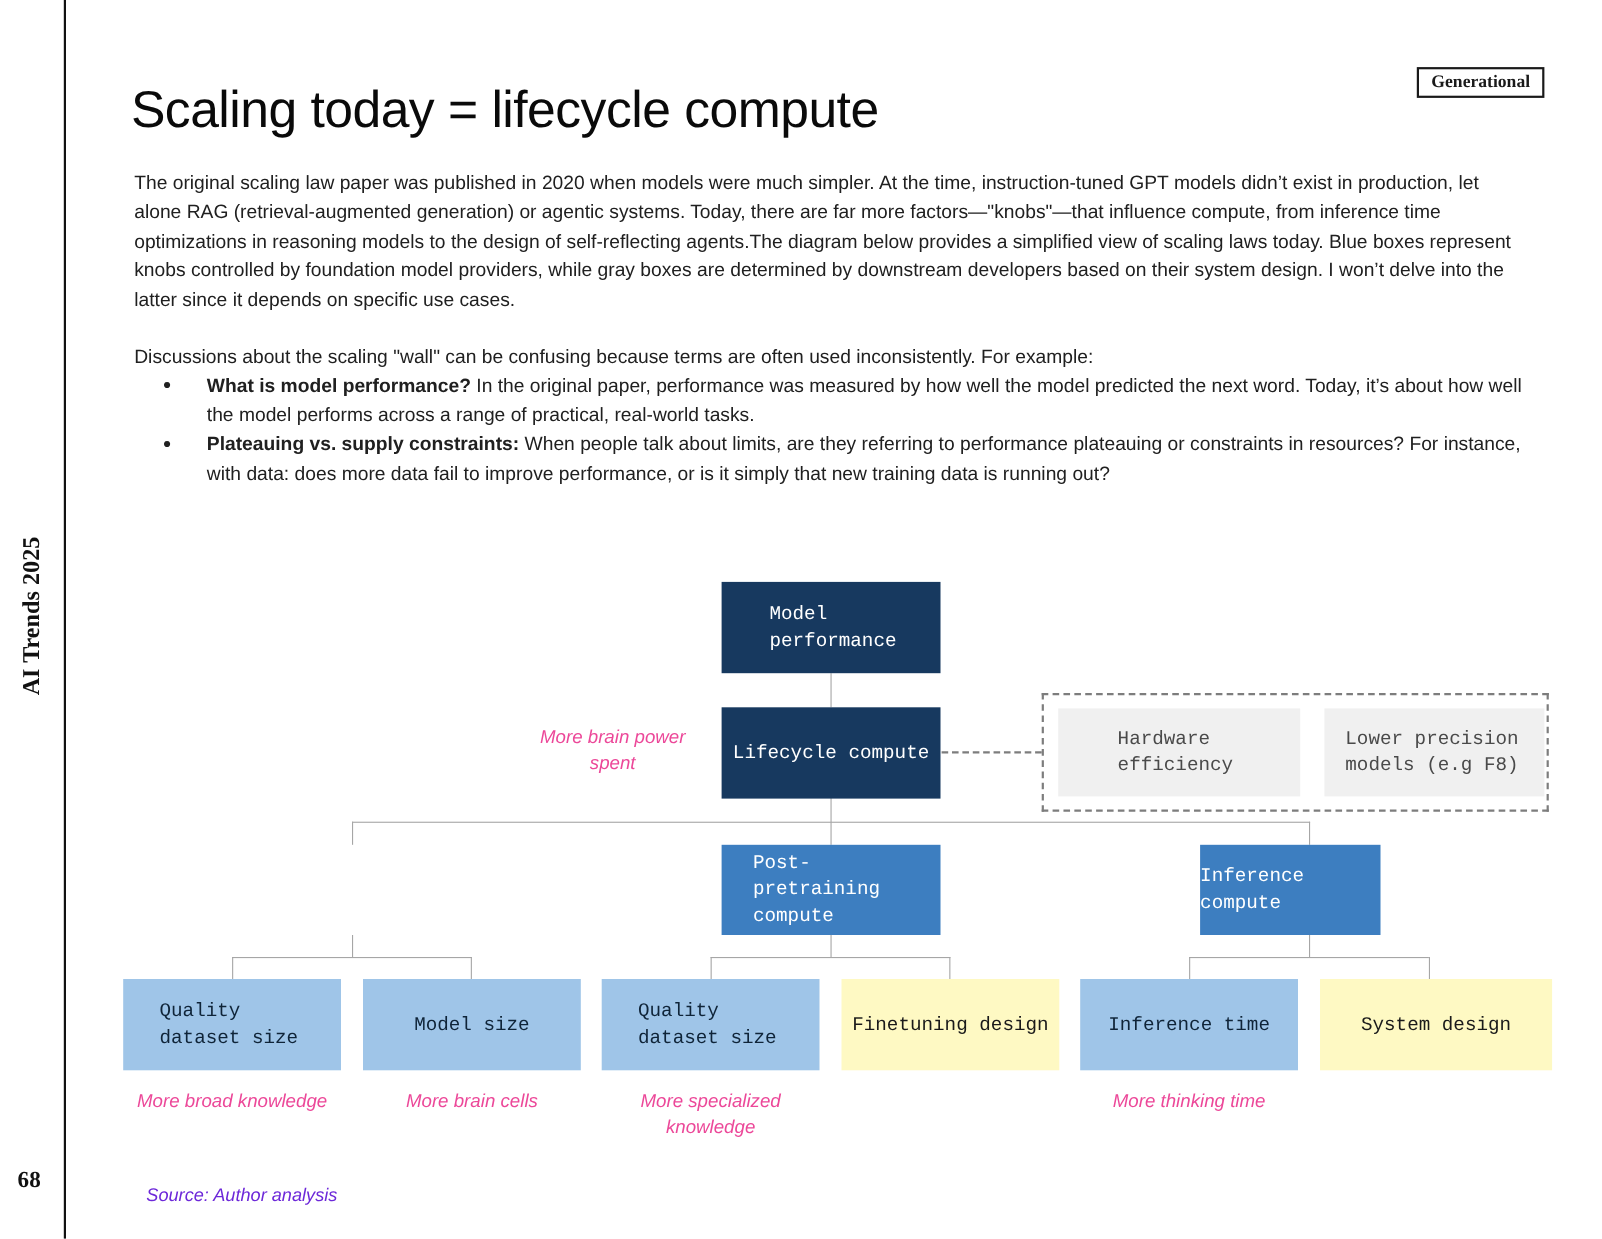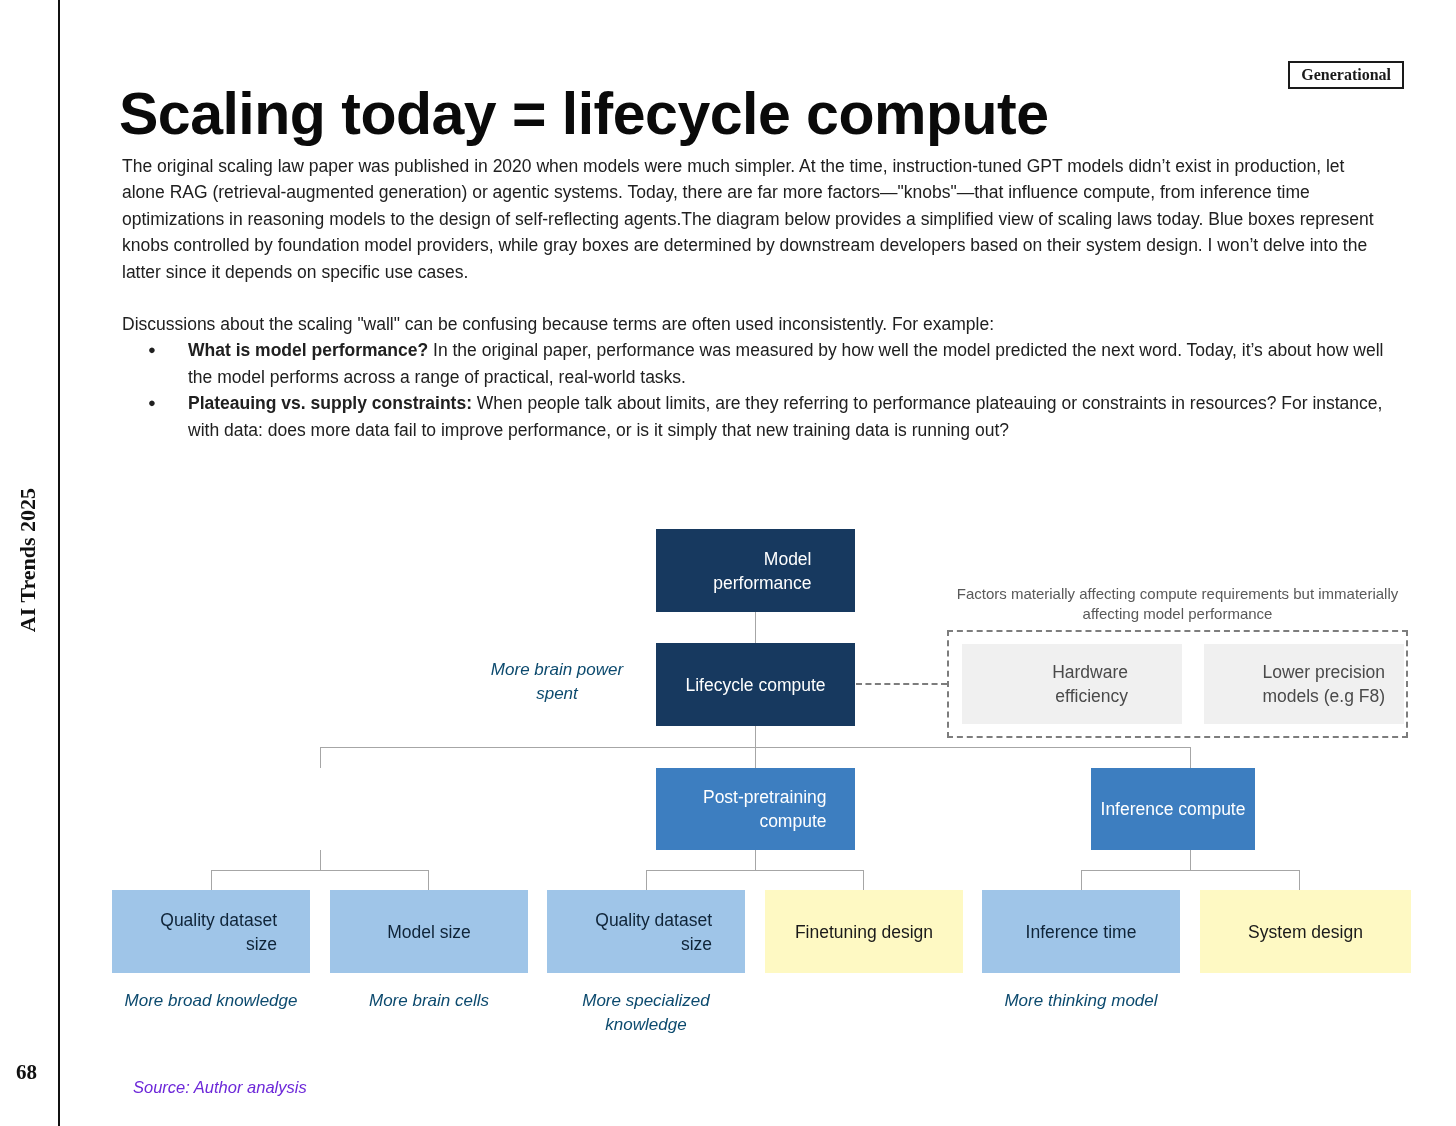--- a/index.html
+++ b/index.html
@@ -14,21 +14,21 @@
     transform:rotate(-90deg);text-align:center;
     font-family:"Liberation Serif", serif;font-weight:700;font-size:22px;color:#111;
   }
   .page-number{
     position:absolute;left:16px;top:1060px;
     font-family:"Liberation Serif", serif;font-weight:700;font-size:21px;color:#111;
   }
   
   .page-title{
     position:absolute;left:119px;top:40px;
-    font-size:59px;font-weight:700;letter-spacing:-0.5px;color:#0a0a0a;
+    font-size:47px;font-weight:400;letter-spacing:-0.5px;color:#0a0a0a;
   }
   .badge{
     position:absolute;right:52px;top:61px;
     border:2px solid #1a1a1a;padding:3px 11px;
     font-family:"Liberation Serif", serif;font-weight:700;font-size:16px;color:#1a1a1a;
   }
   
   .body-copy{
     position:absolute;left:122px;top:153px;width:1270px;
     font-size:17.5px;line-height:26.4px;color:#202020;
@@ -36,37 +36,37 @@
   .body-copy p{margin:0;}
   .para-gap{margin-top:26px !important;}
   .bullet-row{display:flex;margin:0;}
   .bullet-dot{width:66px;flex:0 0 66px;text-align:left;padding-left:26px;box-sizing:border-box;font-size:13px;line-height:26.4px;}
   .bullet-text{flex:1;}
   .bold{font-weight:700;}
   
   .diagram{position:absolute;inset:0;pointer-events:none;}
   .node{
     position:absolute;display:flex;align-items:center;justify-content:center;
-    text-align:right;font-size:17.5px;line-height:24px;
+    text-align:left;font-size:17.5px;line-height:24px;font-family:Liberation Mono, monospace;
   }
   .navy{background:#17395f;color:#ffffff;}
   .blue{background:#3d7ec0;color:#ffffff;}
   .lightblue{background:#9fc5e8;color:#0f2438;}
   .graybox{background:#fef9c3;color:#1a1a1a;}
   .faintbox{background:#f0f0f0;color:#4a4a4a;}
   .w110{max-width:112px;} .w140{max-width:142px;} .w130{max-width:132px;} .w160{max-width:162px;}
   .line{position:absolute;background:#a6a6a6;}
   .dash-h{position:absolute;border-top:2px dashed #7d7d7d;height:0;background:none;}
   .dashed-frame{position:absolute;border:2px dashed #7d7d7d;background:transparent;box-sizing:border-box;}
   .factors-caption{
     position:absolute;left:947px;top:584px;width:461px;text-align:center;
     font-size:15px;line-height:20px;color:#595959;
   }
   .note{
-    position:absolute;text-align:center;font-style:italic;font-size:17px;line-height:24px;color:#0c4a6e;
+    position:absolute;text-align:center;font-style:italic;font-size:17px;line-height:24px;color:#ec4899;
   }
   .source-note{
     position:absolute;left:133px;top:1078px;font-style:italic;font-size:16.5px;color:#6d28d9;
   }
 </style>
 </head>
 <body>
 
 <div class="edge-rule"></div>
 <div class="edition-vertical">AI Trends 2025</div>
@@ -105,21 +105,20 @@
   <div class="line" style="left:755px;top:850px;width:1px;height:20px;"></div>
   <div class="line" style="left:646px;top:870px;width:218px;height:1px;"></div>
   <div class="line" style="left:646px;top:870px;width:1px;height:20px;"></div>
   <div class="line" style="left:863px;top:870px;width:1px;height:20px;"></div>
 
   <div class="line" style="left:1190px;top:850px;width:1px;height:20px;"></div>
   <div class="line" style="left:1081px;top:870px;width:218px;height:1px;"></div>
   <div class="line" style="left:1081px;top:870px;width:1px;height:20px;"></div>
   <div class="line" style="left:1299px;top:870px;width:1px;height:20px;"></div>
 
-  <div class="factors-caption">Factors materially affecting compute requirements but immaterially affecting model performance</div>
   <div class="dashed-frame" style="left:947px;top:630px;width:461px;height:108px;"></div>
   <div class="node faintbox" style="left:962px;top:644px;width:220px;height:80px;">
     <span class="w110">Hardware efficiency</span>
   </div>
   <div class="node faintbox" style="left:1204px;top:644px;width:200px;height:80px;">
     <span class="w160">Lower precision models (e.g F8)</span>
   </div>
 
   <div class="node navy" style="left:656px;top:529px;width:199px;height:83px;">
     <span class="w110">Model performance</span>
@@ -151,16 +150,16 @@
     <span>Inference time</span>
   </div>
   <div class="node graybox" style="left:1200px;top:890px;width:211px;height:83px;">
     <span>System design</span>
   </div>
 
   <div class="note" style="left:470px;top:658px;width:174px;">More brain power spent</div>
   <div class="note" style="left:112px;top:989px;width:198px;">More broad knowledge</div>
   <div class="note" style="left:330px;top:989px;width:198px;">More brain cells</div>
   <div class="note" style="left:547px;top:989px;width:198px;">More specialized knowledge</div>
-  <div class="note" style="left:982px;top:989px;width:198px;">More thinking model</div>
+  <div class="note" style="left:982px;top:989px;width:198px;">More thinking time</div>
 </div>
 
 <div class="source-note">Source: Author analysis</div>
 
 </body></html>

